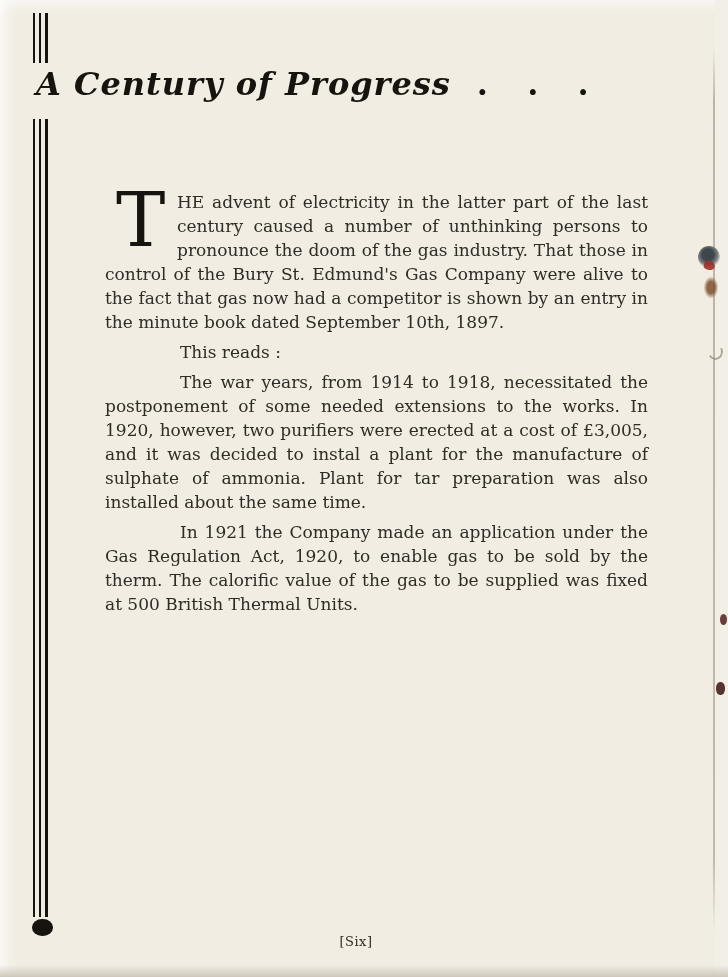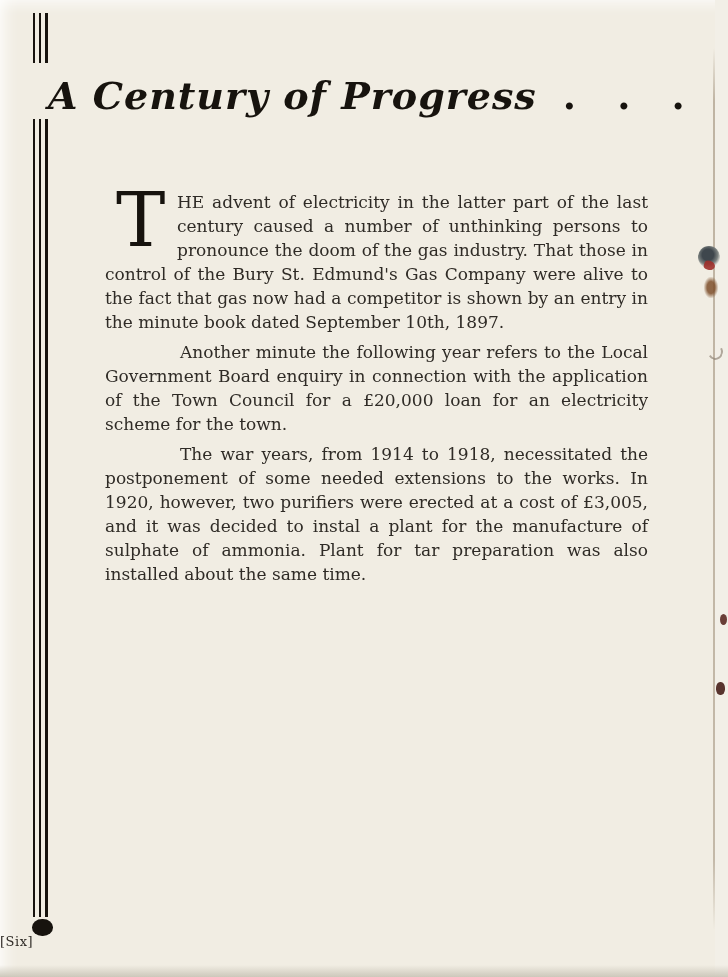--- a/index.html
+++ b/index.html
@@ -29,24 +29,24 @@
   .rule-bottom { top: 119px; height: 798px; }
   .rule-bottom i { height: 798px; }
   .end-dot {
     position: absolute; left: 32px; top: 919px;
     width: 21px; height: 17px; border-radius: 48%;
     background: var(--title-ink, #17130e);
   }
 
   
   .title {
-    position: absolute; left: 36px; top: 58px; margin: 12px;
+    position: absolute; left: 36px; top: 58px; margin: 0;
     font-family: "DejaVu Serif", serif;
     font-style: italic; font-weight: bold;
-    font-size: 38px; line-height: 52px; letter-spacing: 1px;
+    font-size: 32px; line-height: 52px; letter-spacing: 1px;
     color: var(--title-ink, #17130e);
     white-space: nowrap;
   }
   .title .dots {
     font-style: normal; letter-spacing: 0;
     word-spacing: 28px; margin-left: 26px;
   }
 
   
   .body-text {
@@ -61,21 +61,21 @@
     float: left; width: 64px; height: 70px;
     margin: -7px 8px 0 0; padding-left: 11px;
     box-sizing: border-box; overflow: visible;
     font-size: 74px; line-height: 1; font-weight: normal;
     color: var(--title-ink, #17130e);
   }
 
   
   .footer {
     position: absolute; left: 0; right: 16px; top: 934px;
-    font-size: 13px; letter-spacing: .5px;
+    text-align: center; font-size: 13px; letter-spacing: .5px;
     color: var(--ink, #2f2b26);
   }
 
   
   .edge-line {
     position: absolute; left: 713px; top: 48px; width: 2px; height: 882px;
     background: linear-gradient(to bottom,
       rgba(150,133,110,0), rgba(150,133,110,.55) 6%,
       rgba(150,133,110,.5) 92%, rgba(150,133,110,0));
   }
@@ -132,22 +132,23 @@
       <i></i>
       <i></i>
       <i></i>
     </div>
   <div class="end-dot"></div>
 
   <h1 class="title"><span>A Century of Progress</span><span class="dots">. . .</span></h1>
 
   <div class="body-text">
     <p class="para first"><span class="dropcap">T</span><span>HE advent of electricity in the latter part of the last century caused a number of unthinking persons to pronounce the doom of the gas industry.  That those in control of the Bury St. Edmund's Gas Company were alive to the fact that gas now had a competitor is shown by an entry in the minute book dated September 10th, 1897.</span></p>
-    <p class="para">Another minute the following year refers to the Local Government Board enquiry in connection with the application of the Town Council for a £20,000 loan for an electricity scheme for the town.</p>
+    <p class="para">This reads :</p>
     <p class="para">The war years, from 1914 to 1918, necessitated the postponement of some needed extensions to the works.  In 1920, however, two purifiers were erected at a cost of £3,005, and it was decided to instal a plant for the manufacture of sulphate of ammonia.  Plant for tar preparation was also installed about the same time.</p>
+    <p class="para">In 1921 the Company made an application under the Gas Regulation Act, 1920, to enable gas to be sold by the therm.  The calorific value of the gas to be supplied was fixed at 500 British Thermal Units.</p>
   </div>
 
   <div class="footer">[Six]</div>
 
   <div class="right-strip"></div>
   <div class="edge-line"></div>
   <div class="hole"></div>
   <div class="hole-red"></div>
   <div class="stain"></div>
   <div class="hook"></div>

